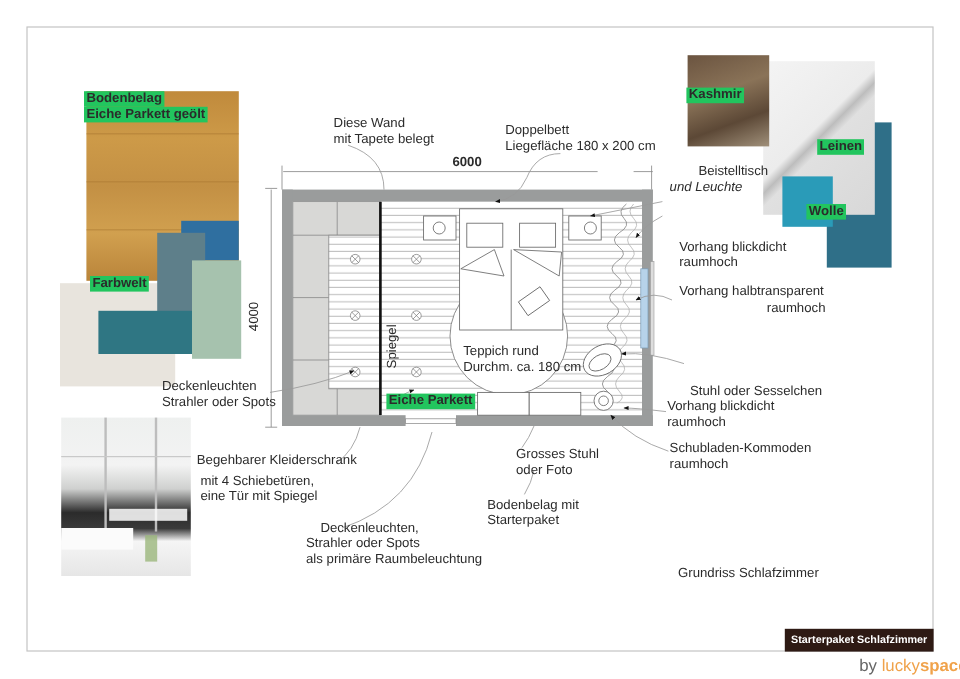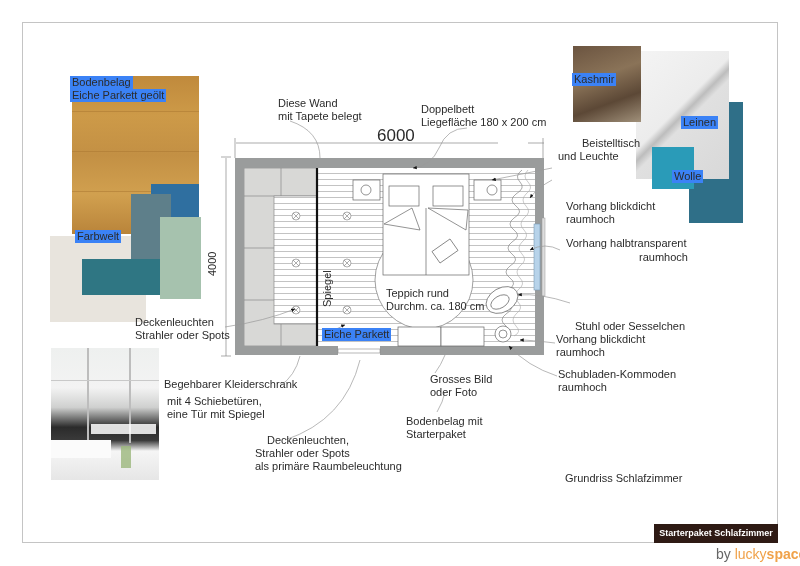--- a/index.html
+++ b/index.html
@@ -1,19 +1,19 @@
 <!DOCTYPE html>
 <html><head>
 <meta charset="utf-8">
 <style>
   html,body{margin:0;padding:0;background:#fff;}
   body{width:800px;height:566px;position:relative;overflow:hidden;font-family:"Liberation Sans","DejaVu Sans",sans-serif;color:#2a2a2a;}
   .frame{position:absolute;left:22px;top:22px;width:756px;height:521px;border:1px solid #c4c4c4;box-sizing:border-box;}
   .lbl{position:absolute;font-size:11px;line-height:13px;color:#2b2b2b;white-space:nowrap;}
-  .lbl.bg{background:#3b82f6;padding:0 2px;}
+  .lbl.bg{background:#22c55e;padding:0 2px;font-weight:bold;}
   .sw{position:absolute;}
   svg.plan{position:absolute;left:0;top:0;}
   .footer-bar{position:absolute;left:654px;top:524px;width:124px;height:19px;background:#2e1a14;color:#fff;font-size:9px;font-weight:bold;line-height:19px;text-align:center;}
   .byline{position:absolute;left:716px;top:546px;font-size:14px;color:#666;white-space:nowrap;}
   .byline .lucky{color:#f0a24a;}
   .byline .spaces{color:#f0a24a;font-weight:bold;}
 </style>
 </head>
 <body>
 
@@ -179,52 +179,52 @@
     <path d="M557 376 q-30 -10 -48 -30" marker-end="url(#arr)"></path>
     <path d="M225 327 q40 -6 70 -18" marker-end="url(#arr)"></path>
     <path d="M280 386 q15 -10 20 -30"></path>
     <path d="M285 440 q60 -20 75 -80"></path>
     <path d="M435 373 q6 -8 10 -18"></path>
     <path d="M437 412 q6 -10 8 -20"></path>
     <path d="M325 337 q8 -8 20 -12" marker-end="url(#arr)"></path>
   </g>
 </svg>
 
-<div class="lbl" style="left:377px;top:129px;font-size:17px;">6000</div>
+<div class="lbl" style="left:377px;top:129px;font-size:11px;font-weight:bold;">6000</div>
 <div class="lbl" style="left:206px;top:252px;transform:rotate(-90deg);transform-origin:left top;top:276px;font-size:11px;">4000</div>
 
 <div class="lbl" style="left:386px;top:287px;">Teppich rund</div>
 <div class="lbl" style="left:386px;top:300px;">Durchm. ca. 180 cm</div>
 <div class="lbl" style="left:321px;top:307px;transform:rotate(-90deg);transform-origin:left top;">Spiegel</div>
 <div class="lbl bg" style="left:322px;top:328px;">Eiche Parkett</div>
 
 <div class="lbl" style="left:278px;top:97px;">Diese Wand</div>
 <div class="lbl" style="left:278px;top:110px;">mit Tapete belegt</div>
 <div class="lbl" style="left:421px;top:103px;">Doppelbett</div>
 <div class="lbl" style="left:421px;top:116px;">Liegefläche 180 x 200 cm</div>
 <div class="lbl" style="left:558px;top:137px;margin-left:24px;">Beistelltisch</div>
-<div class="lbl" style="left:558px;top:150px;">und Leuchte</div>
+<div class="lbl" style="left:558px;top:150px;font-style:italic;">und Leuchte</div>
 <div class="lbl" style="left:566px;top:200px;">Vorhang blickdicht</div>
 <div class="lbl" style="left:566px;top:213px;">raumhoch</div>
 <div class="lbl" style="left:566px;top:237px;">Vorhang halbtransparent</div>
 <div class="lbl" style="left:639px;top:251px;">raumhoch</div>
 <div class="lbl" style="left:575px;top:296px;margin-top:24px;">Stuhl oder Sesselchen</div>
 <div class="lbl" style="left:556px;top:333px;">Vorhang blickdicht</div>
 <div class="lbl" style="left:556px;top:346px;">raumhoch</div>
 <div class="lbl" style="left:558px;top:368px;">Schubladen-Kommoden</div>
 <div class="lbl" style="left:558px;top:381px;">raumhoch</div>
 <div class="lbl" style="left:135px;top:316px;">Deckenleuchten</div>
 <div class="lbl" style="left:135px;top:329px;">Strahler oder Spots</div>
 <div class="lbl" style="left:164px;top:378px;">Begehbarer Kleiderschrank</div>
 <div class="lbl" style="left:167px;top:395px;">mit 4 Schiebetüren,</div>
 <div class="lbl" style="left:167px;top:408px;">eine Tür mit Spiegel</div>
 <div class="lbl" style="left:255px;top:434px;margin-left:12px;">Deckenleuchten,</div>
 <div class="lbl" style="left:255px;top:447px;">Strahler oder Spots</div>
 <div class="lbl" style="left:255px;top:460px;">als primäre Raumbeleuchtung</div>
-<div class="lbl" style="left:430px;top:373px;">Grosses Bild</div>
+<div class="lbl" style="left:430px;top:373px;">Grosses Stuhl</div>
 <div class="lbl" style="left:430px;top:386px;">oder Foto</div>
 <div class="lbl" style="left:406px;top:415px;">Bodenbelag mit</div>
 <div class="lbl" style="left:406px;top:428px;">Starterpaket</div>
 
 <div class="lbl" style="left:565px;top:472px;">Grundriss Schlafzimmer</div>
 
 <div class="footer-bar">Starterpaket Schlafzimmer</div>
 <div class="byline">
   <span>by</span>
   <span class="lucky">lucky</span><span class="spaces">spaces</span>

